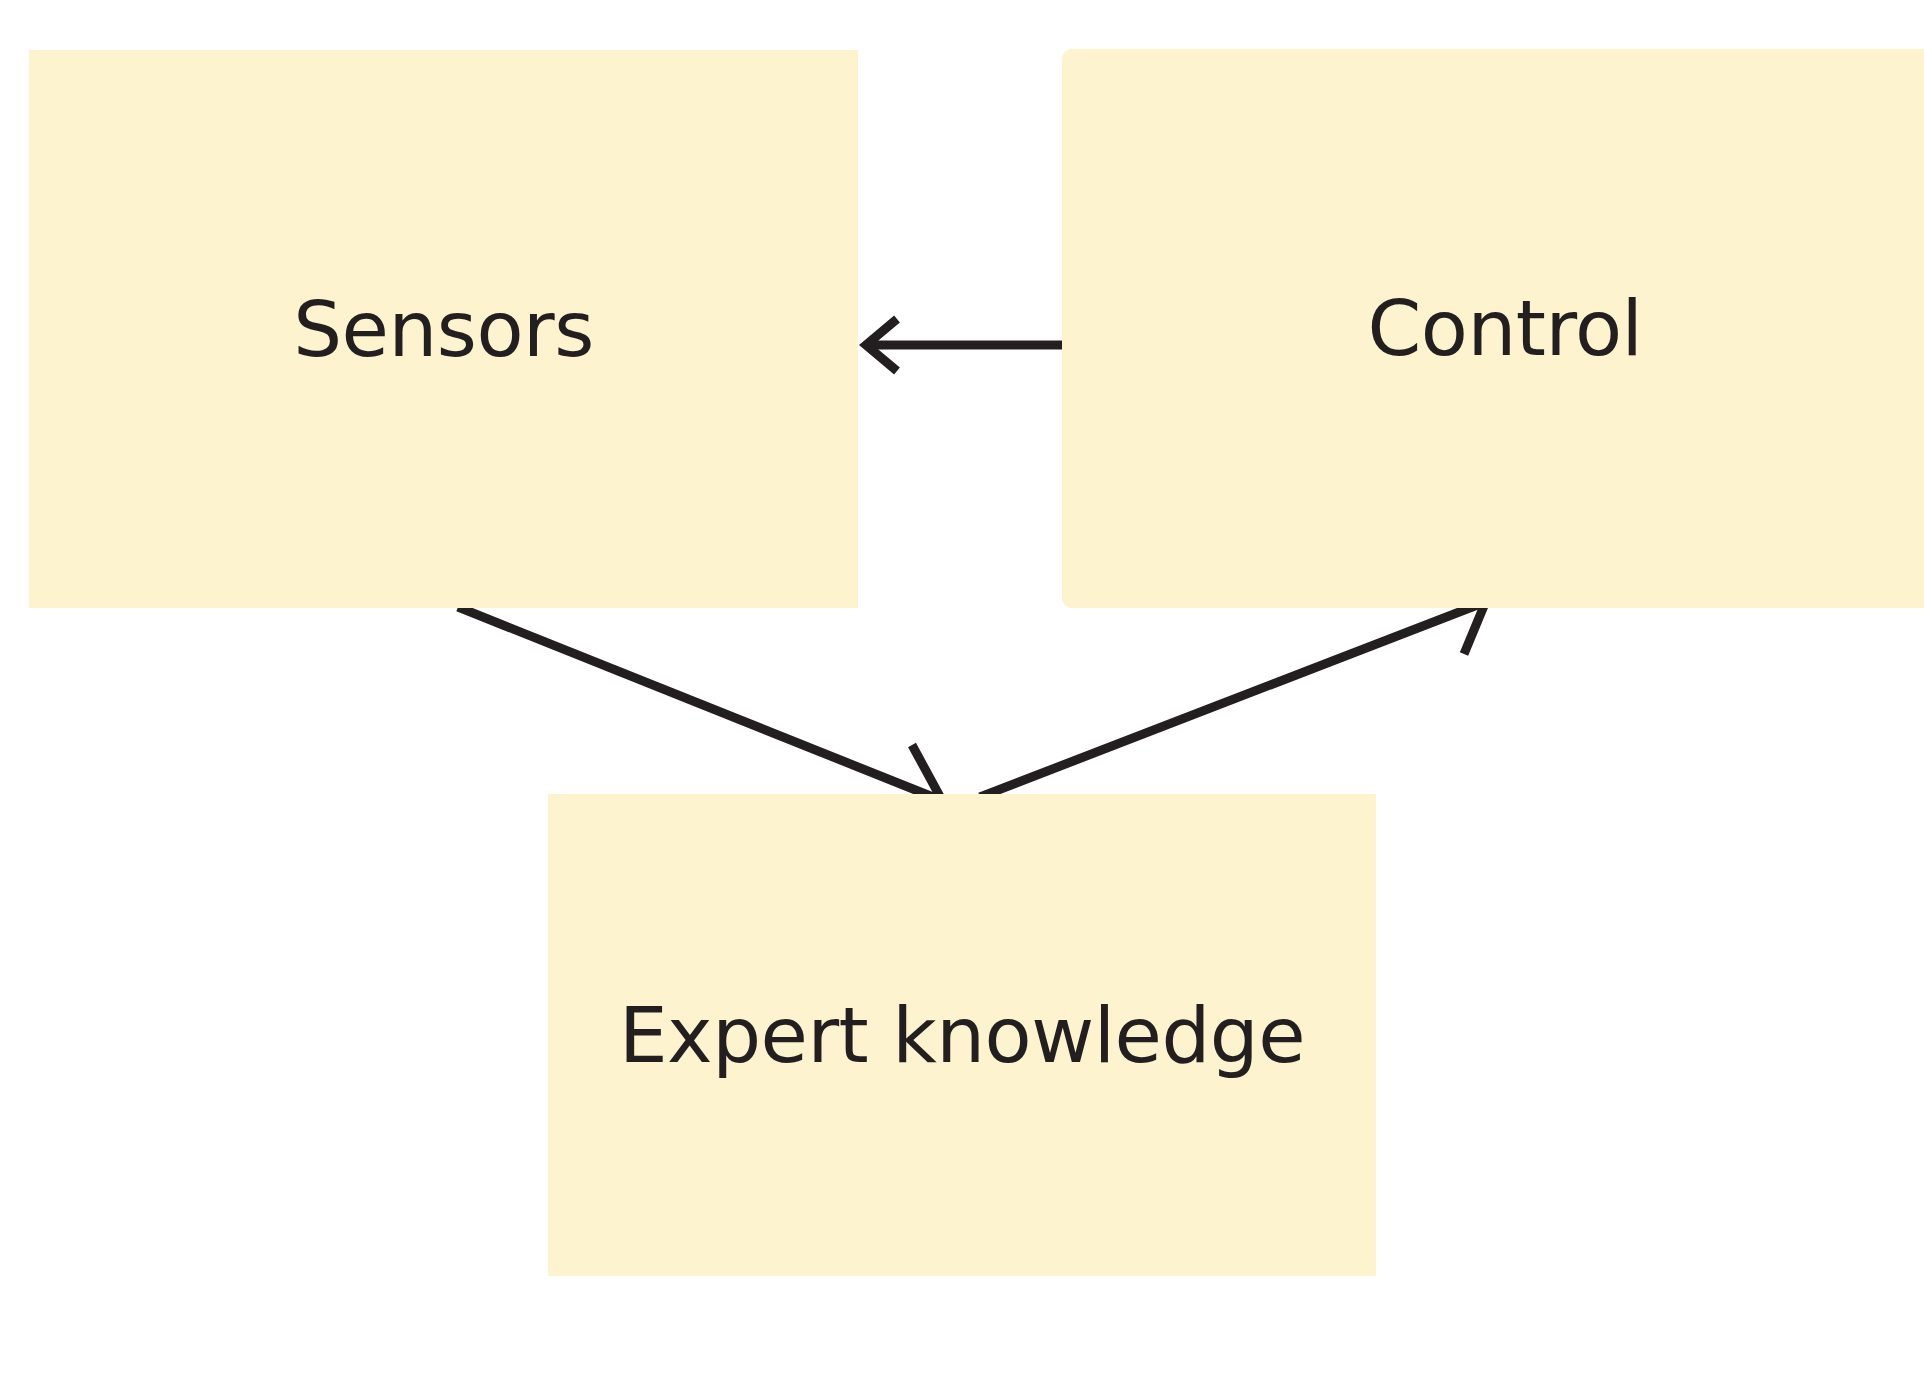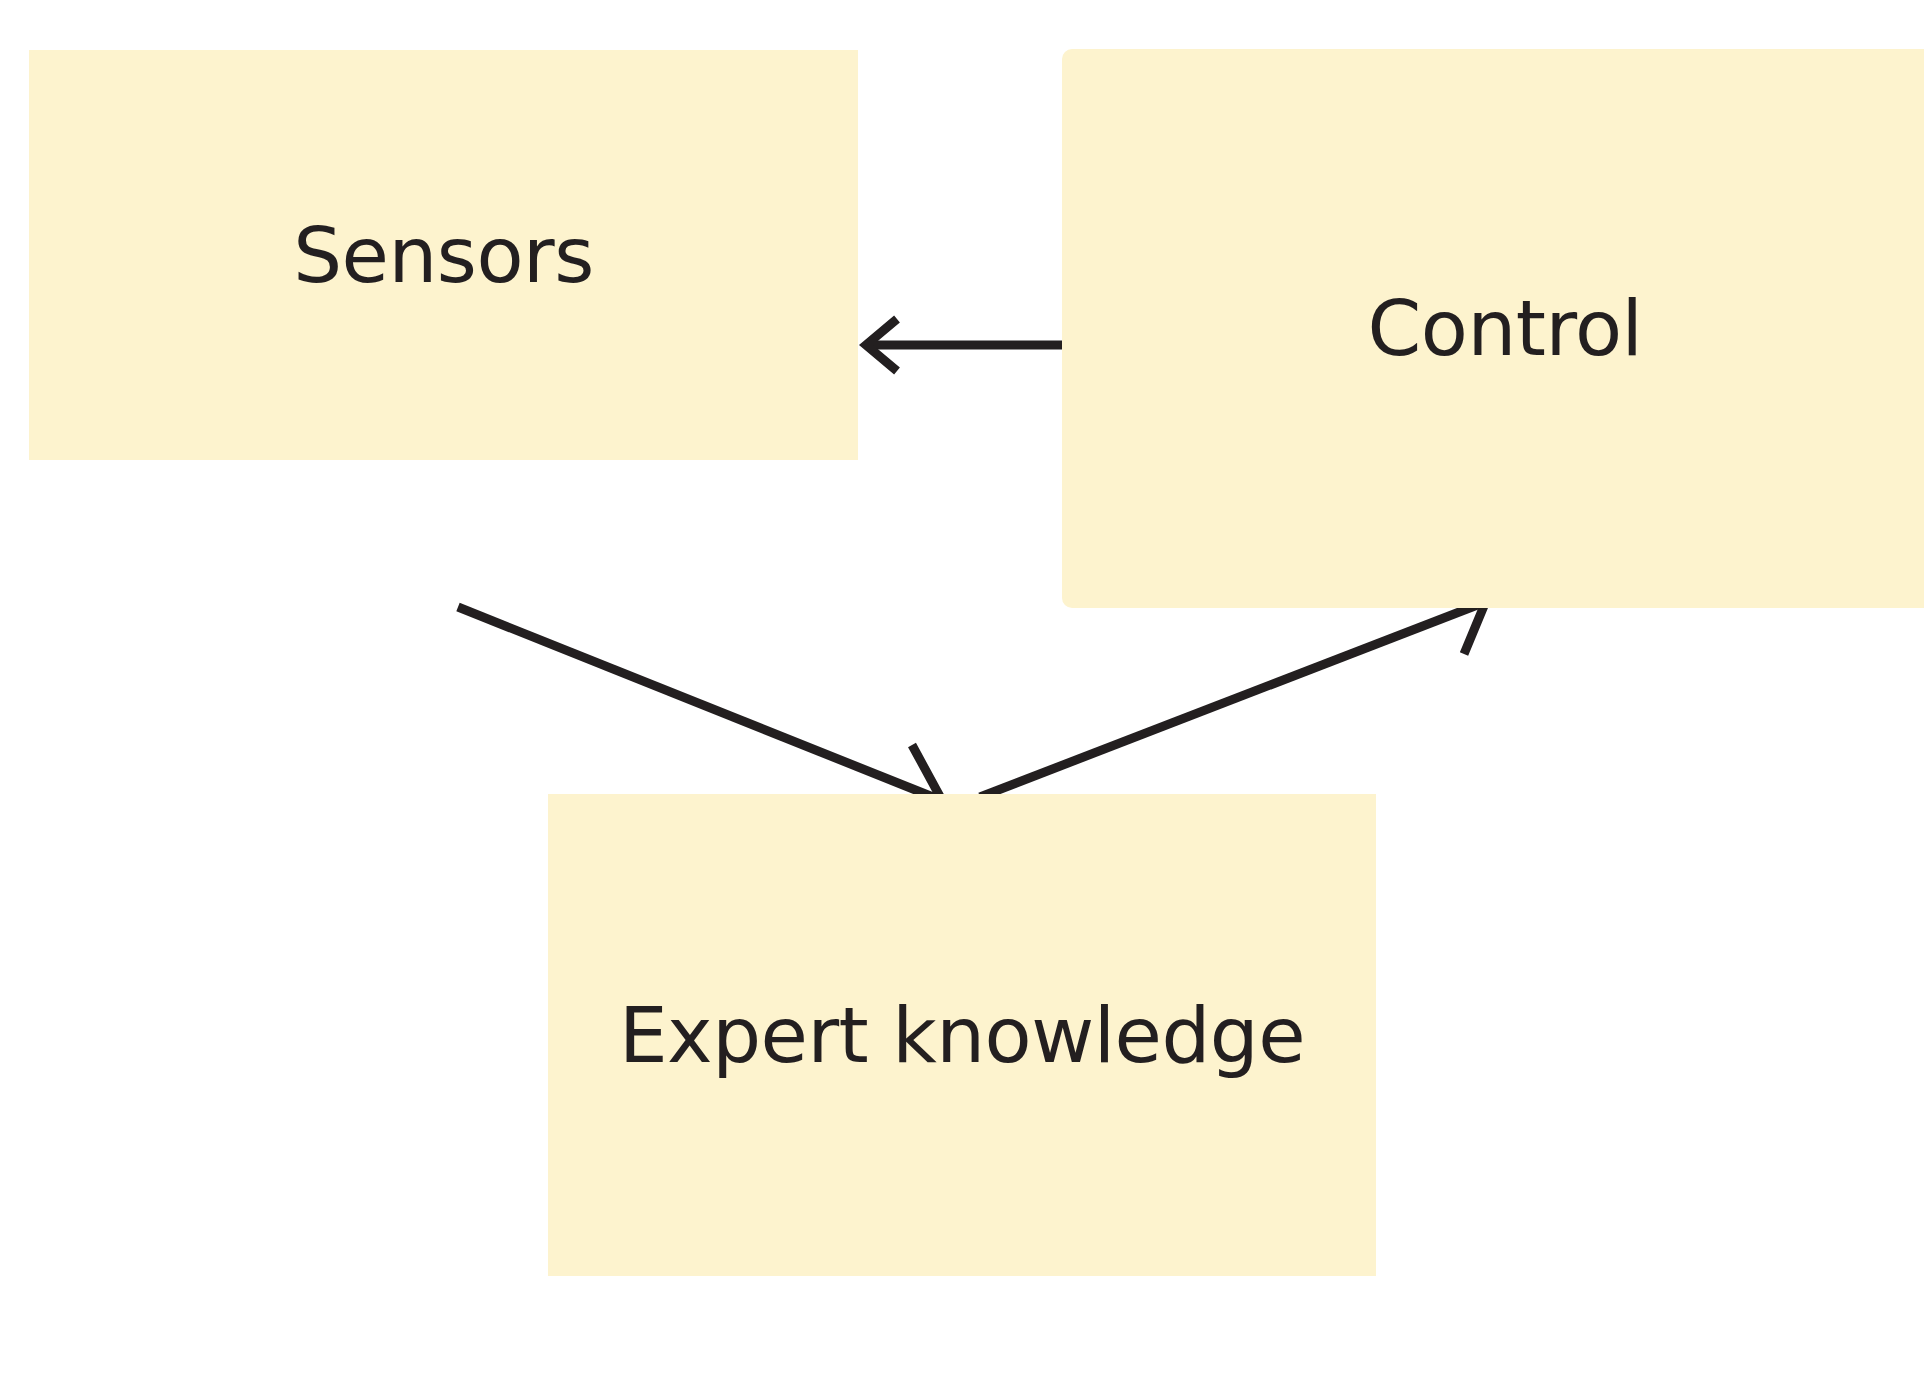--- a/index.html
+++ b/index.html
@@ -68,21 +68,21 @@
       <path class="edge-line" d="M 458 607 L 938 799" stroke="#231F20" stroke-width="9"></path>
       <path class="edge-head" d="M 912 745 L 943 802 L 886 816" stroke="#231F20" stroke-width="9"></path>
     </g>
 
     <g>
       <path class="edge-line" d="M 980 797 L 1480 604" stroke="#231F20" stroke-width="9"></path>
       <path class="edge-head" d="M 1430 594 L 1486 601 L 1464 654" stroke="#231F20" stroke-width="9"></path>
     </g>
   </svg>
 
-  <div class="node" id="node-sensors" style="left: 29px; top: 50px; width: 829px; height: 410px; background: rgb(253, 243, 206); text-align: right;">
+  <div class="node" id="node-sensors" style="left: 29px; top: 50px; width: 829px; height: 558px; background: rgb(253, 243, 206); text-align: right;">
     <span class="node-label" style="font-size: 77px; color: rgb(35, 31, 32);">Sensors</span>
   </div>
 
   <div class="node" id="node-control" style="left: 1062px; top: 49px; width: 886px; height: 559px; background: rgb(253, 243, 206); border-radius: 10px;">
     <span class="node-label" style="font-size: 77px; color: rgb(35, 31, 32);">Control</span>
   </div>
 
   <div class="node" id="node-expert-knowledge" style="left: 548px; top: 794px; width: 828px; height: 482px; background: rgb(253, 243, 206);">
     <span class="node-label" style="font-size: 77px; color: rgb(35, 31, 32);">Expert knowledge</span>
   </div>

